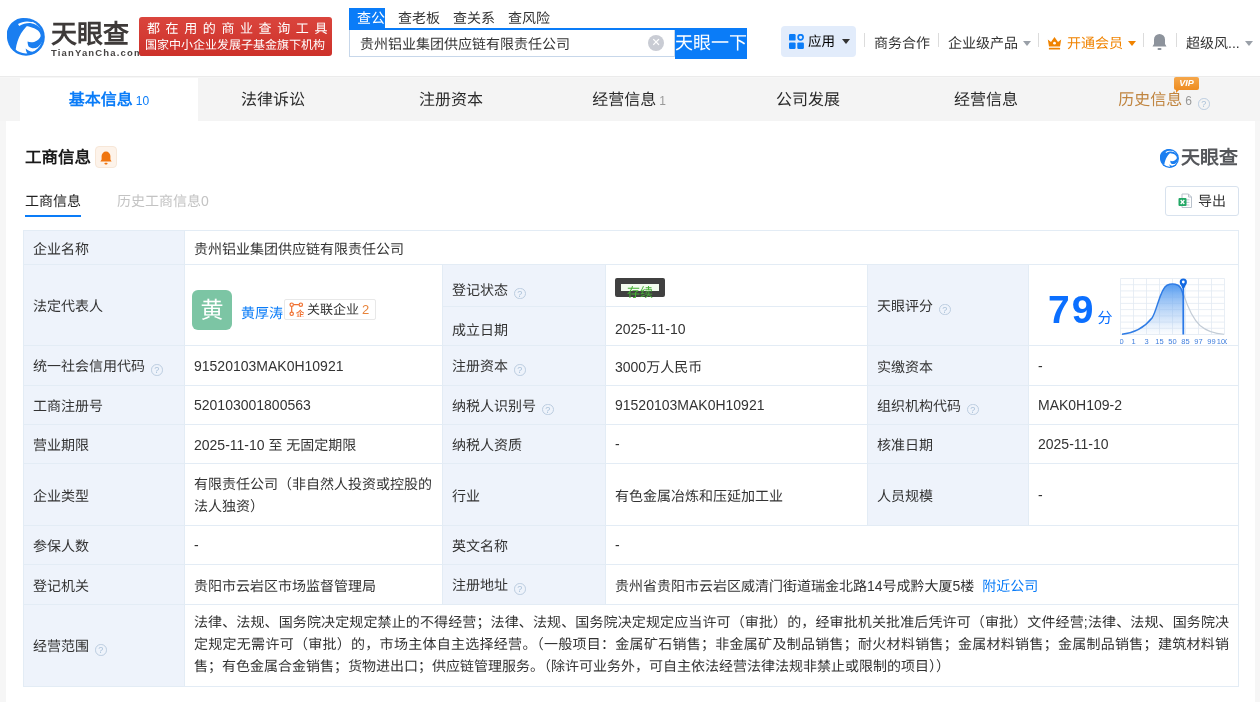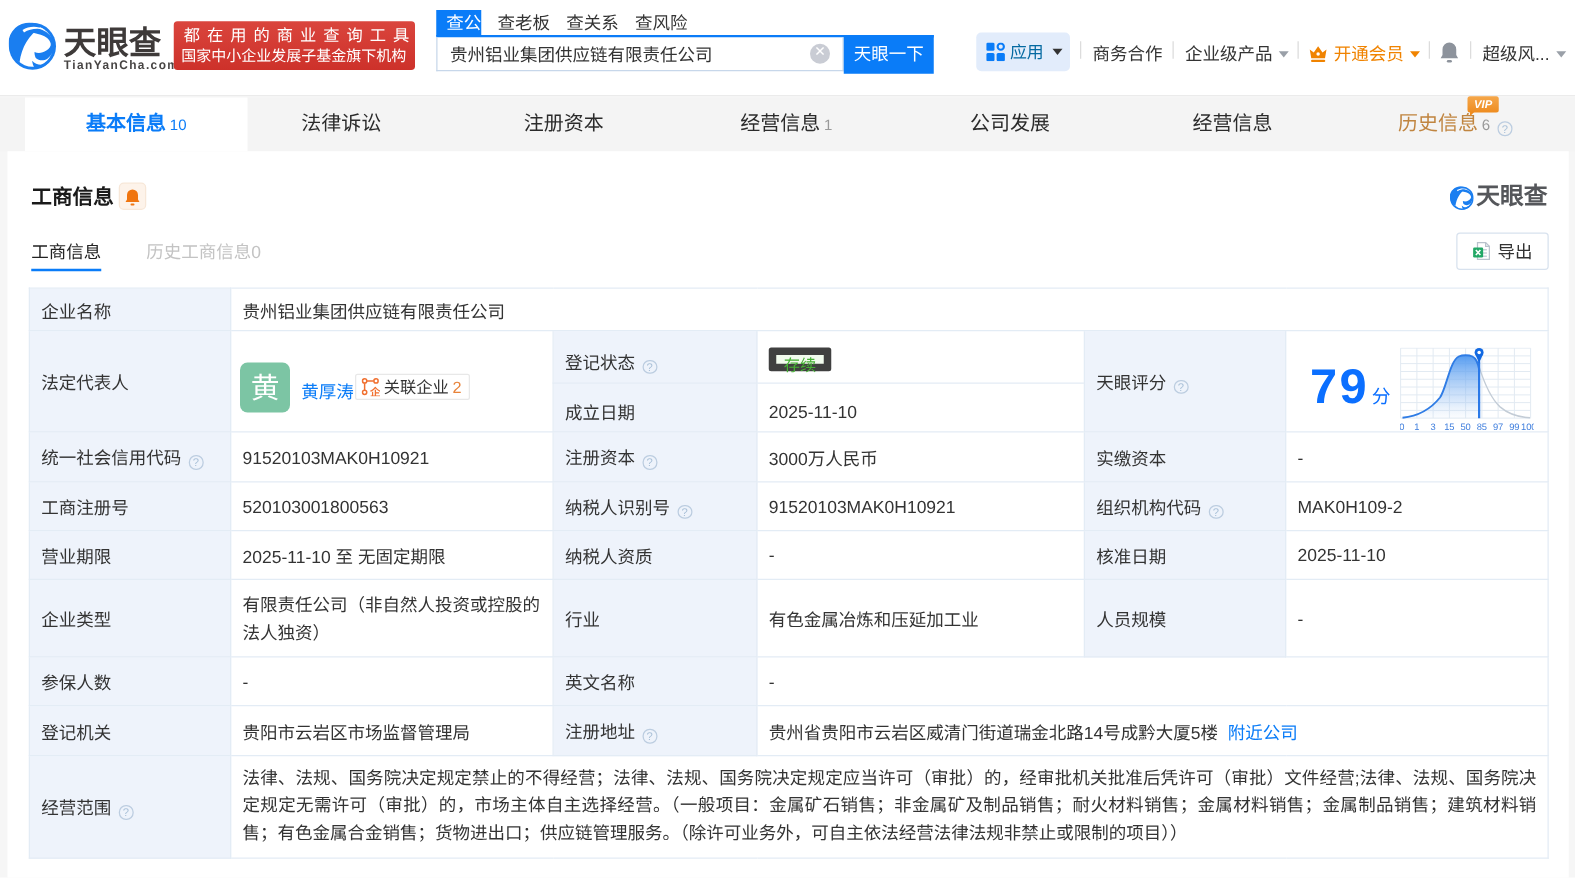--- a/index.html
+++ b/index.html
@@ -14,22 +14,22 @@
 .badge-red .l1 { font-size:13px; letter-spacing:5.6px; white-space:nowrap; line-height:17px; margin-left:2px; }
 .badge-red .l2 { font-size:12px; letter-spacing:0px; white-space:nowrap; line-height:16px; }
 .search { position:absolute; left:349px; top:8px; width:398px; }
 .stabs { height:19.5px; }
 .stab { display:inline-block; font-size:14px; color:#333; height:21px; line-height:20px; margin-right:13px; vertical-align:top;}
 .stab.on { background:#0a7cf8; color:#fff; width:36px; text-align:right; margin-right:13px; }
 .sline { height:2px; background:#0a7cf8; width:398px; }
 .sbox { position:relative; height:29px; width:398px; }
 .sinput { position:absolute; left:0; top:0; width:326px; height:27px; border:1px solid #c7d7ea; border-top:none; background:#fff; font-size:14px; color:#333; line-height:28px; padding-left:10px; white-space:nowrap; }
 .sclear { position:absolute; left:299px; top:5px; width:16px; height:16px; border-radius:50%; background:#c9ccd4; color:#fff; text-align:center; line-height:15px; font-size:11px; }
-.sbtn { position:absolute; left:326px; top:-2px; width:72px; height:31px; line-height:31px; background:#0a7cf8; color:#fff; font-size:14px; text-align:center; }
-.nav-app { position:absolute; left:781px; top:26px; width:75px; height:31px; background:#e2ecfb; border-radius:4px; line-height:31px; padding-left:8px; font-size:13.5px; color:#0369a1; }
+.sbtn { position:absolute; left:326px; top:-2px; width:72px; height:31px; line-height:31px; background:#0a7cf8; color:#fff; font-size:18px; text-align:center; }
+.nav-app { position:absolute; left:781px; top:26px; width:75px; height:31px; background:#e2ecfb; border-radius:4px; line-height:31px; padding-left:8px; font-size:13.5px; color:#000000; }
 .sep { position:absolute; top:33px; width:1px; height:14px; background:#dcdcdc; }
 .nitem { position:absolute; top:32px; height:22px; line-height:22px; white-space:nowrap; font-size:14px; }
 .caret { display:inline-block; width:0; height:0; border-left:4.5px solid transparent; border-right:4.5px solid transparent; border-top:5px solid #333; vertical-align:middle; margin-left:5px; margin-top:-2px;}
 .caret.gray { border-top-color:#9aa0a8; }
 .caret.org { border-top-color:#f08300; }
 .pagetabs { position:absolute; left:0; top:78px; width:1260px; height:43px; background:#f4f4f4; }
 .ptab { position:absolute; top:0; height:43px; line-height:43px; text-align:center; font-size:16px; color:#2b2b2b; width:178px; }
 .ptab.on { background:#fff; color:#0a7cf8; font-weight:bold; }
 .ptab small { font-size:12px; color:#999; font-weight:normal; margin-left:3px;}
 .ptab.on small { color:#0a7cf8; }

